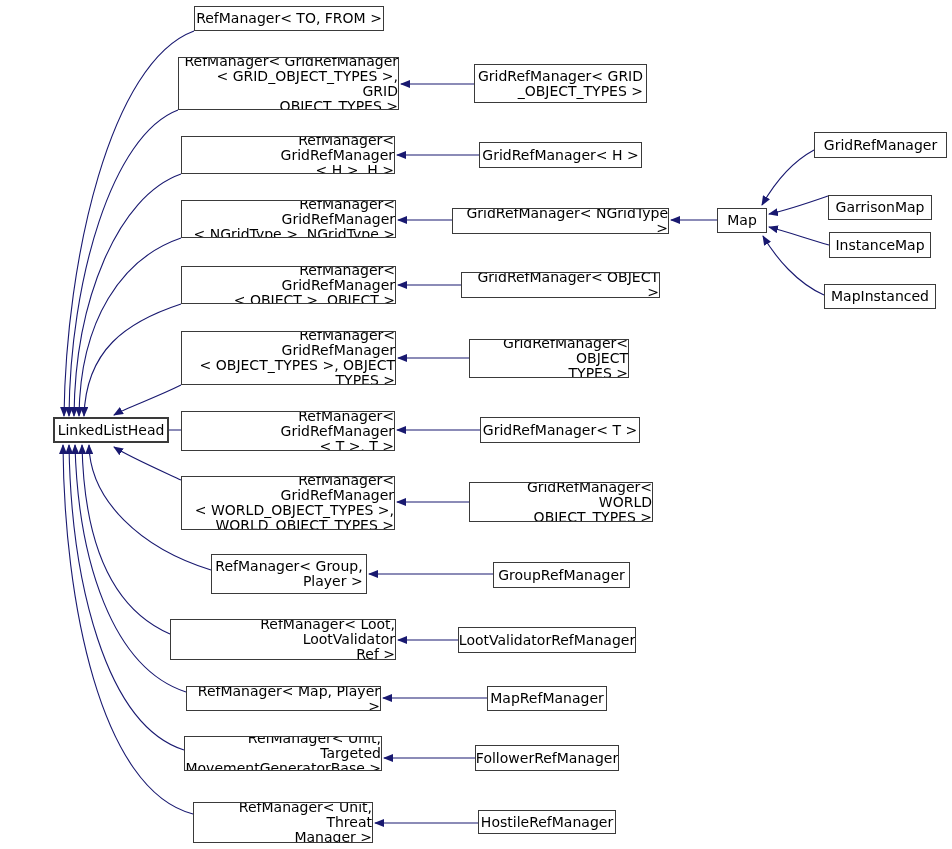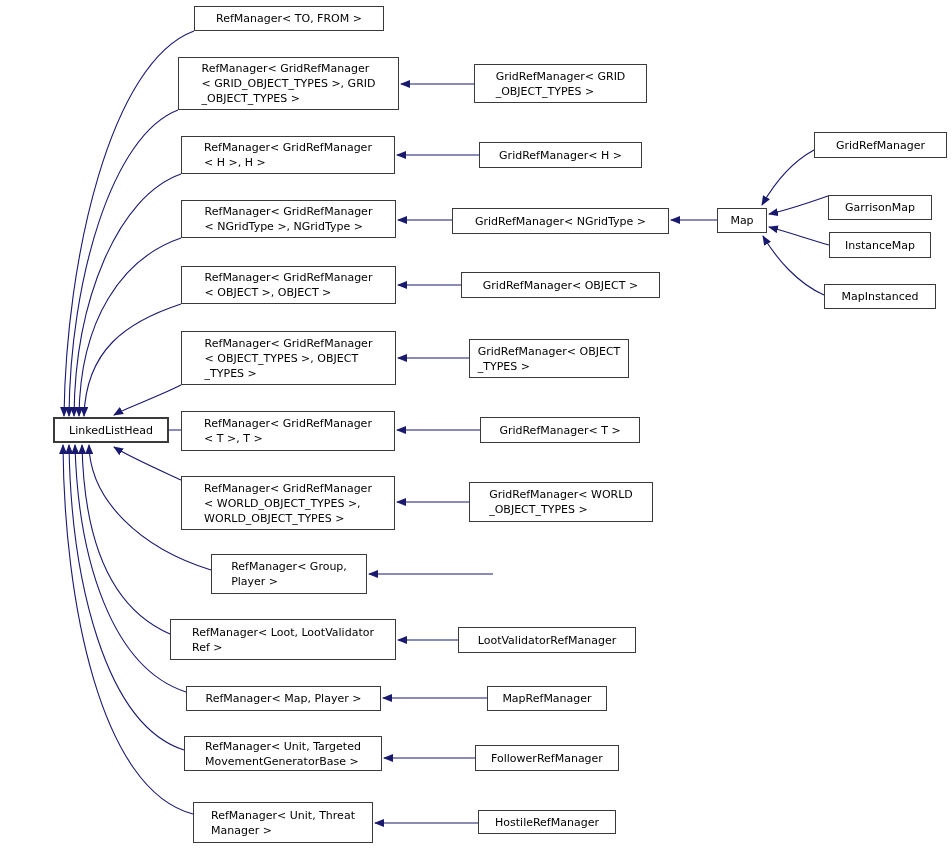--- a/index.html
+++ b/index.html
@@ -21,26 +21,26 @@
     top: 0;
     width: 952px;
     height: 849px;
   }
   .node {
     position: absolute;
     box-sizing: border-box;
     background: #ffffff;
     border: 1px solid #3a3a3a;
     color: #000000;
-    font-size: 11px;
+    font-size: 14px;
     line-height: 15px;
     display: flex;
     align-items: center;
     justify-content: center;
-    text-align: left;
+    text-align: right;
     white-space: pre-line;
     overflow: hidden;
     cursor: pointer;
   }
   .node.base {
     border-width: 2px;
     margin-left: 47px;
   }
   .edge {
     fill: none;
@@ -128,20 +128,21 @@
   <div class="node" style="left:474px; top:64px; width:173px; height:39px">GridRefManager&lt; GRID
 _OBJECT_TYPES &gt;</div>
   <div class="node" style="left:479px; top:142px; width:163px; height:26px">GridRefManager&lt; H &gt;</div>
   <div class="node" style="left:452px; top:208px; width:217px; height:26px">GridRefManager&lt; NGridType &gt;</div>
   <div class="node" style="left:461px; top:272px; width:199px; height:26px">GridRefManager&lt; OBJECT &gt;</div>
   <div class="node" style="left:469px; top:339px; width:160px; height:39px">GridRefManager&lt; OBJECT
 _TYPES &gt;</div>
   <div class="node" style="left:480px; top:417px; width:160px; height:26px">GridRefManager&lt; T &gt;</div>
   <div class="node" style="left:469px; top:482px; width:184px; height:40px">GridRefManager&lt; WORLD
 _OBJECT_TYPES &gt;</div>
+  <div class="node" style="left:493px; top:562px; width:137px; height:26px">GroupRefManager</div>
   <div class="node" style="left:458px; top:627px; width:178px; height:26px">LootValidatorRefManager</div>
   <div class="node" style="left:487px; top:686px; width:120px; height:25px">MapRefManager</div>
   <div class="node" style="left:475px; top:745px; width:144px; height:26px">FollowerRefManager</div>
   <div class="node" style="left:478px; top:810px; width:138px; height:24px">HostileRefManager</div>
 
   <div class="node" style="left:717px; top:208px; width:50px; height:25px">Map</div>
   <div class="node" style="left:814px; top:132px; width:133px; height:26px">GridRefManager</div>
   <div class="node" style="left:828px; top:195px; width:104px; height:25px">GarrisonMap</div>
   <div class="node" style="left:829px; top:232px; width:102px; height:26px">InstanceMap</div>
   <div class="node" style="left:824px; top:284px; width:112px; height:25px">MapInstanced</div>

